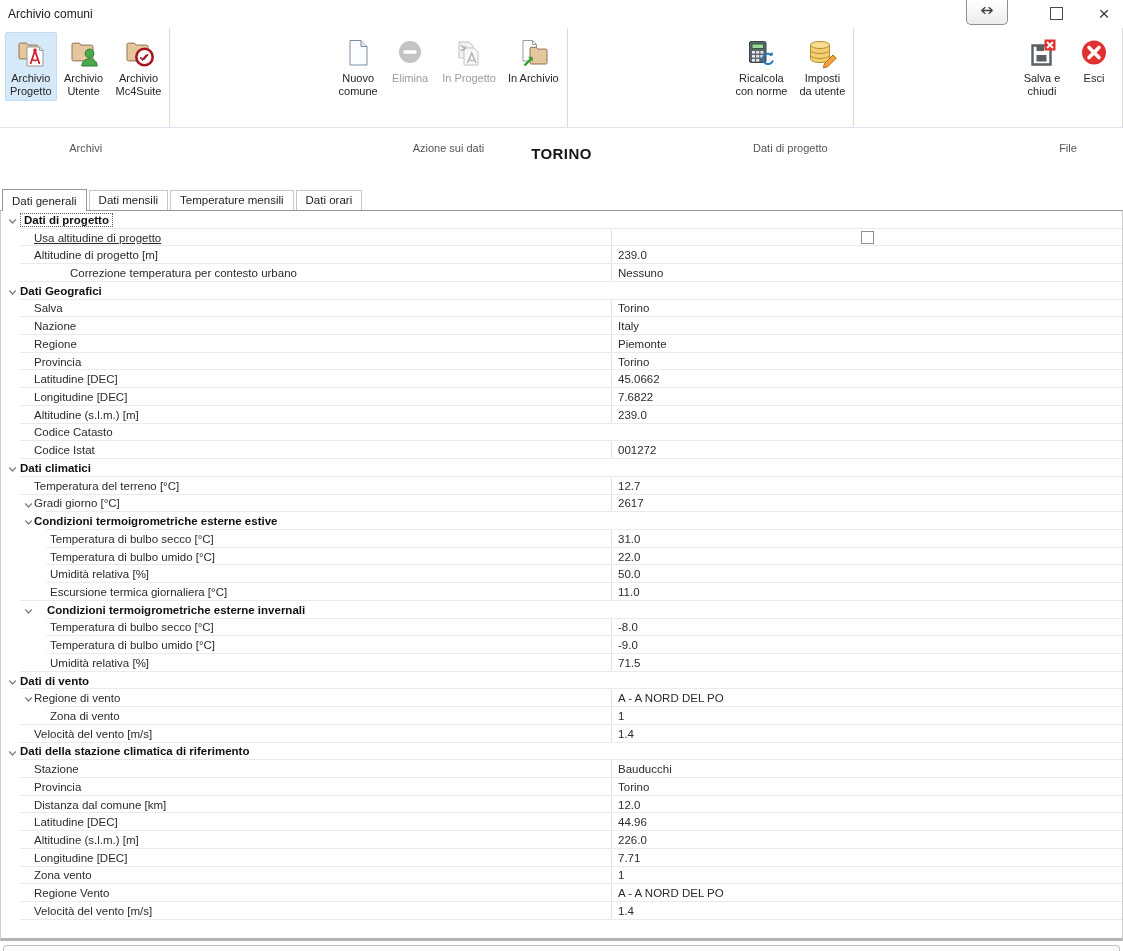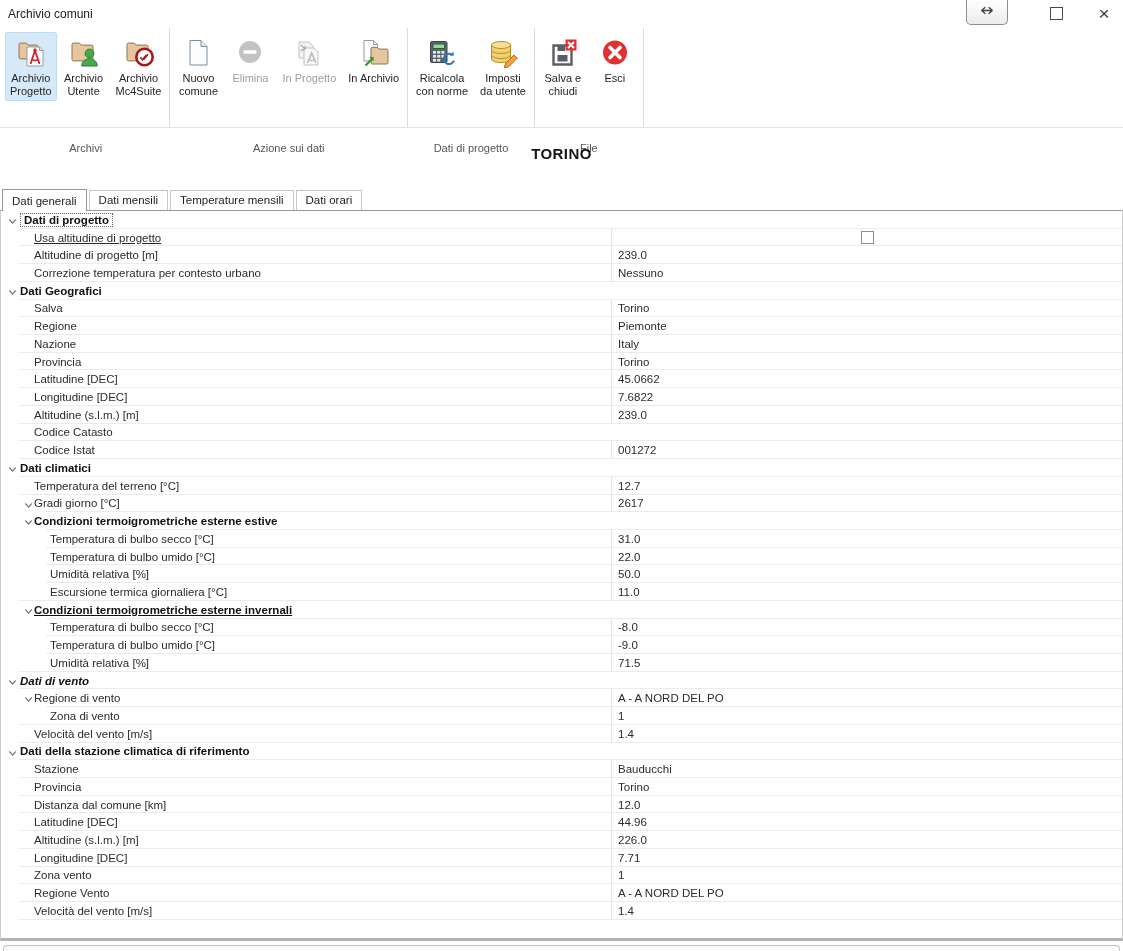--- a/index.html
+++ b/index.html
@@ -12,21 +12,21 @@
   .wtitle{position:absolute;left:8px;top:7px;font-size:12px;color:#1a1a1a;}
   .btn-arrows{position:absolute;left:966px;top:0;width:40px;height:24px;
     border:1px solid #8f8f8f;border-top:none;border-radius:0 0 5px 5px;
     background:linear-gradient(#ffffff,#ececec);display:flex;align-items:center;justify-content:center;cursor:default;}
   .btn-plain{position:absolute;top:1px;width:24px;height:24px;background:transparent;border:none;
     display:flex;align-items:center;justify-content:center;color:#4a4a4a;cursor:default;}
   .btn-max{left:1044px;}
   .btn-close{left:1092px;font-size:19px;line-height:1;color:#3c3c3c;}
   .maxglyph{width:11px;height:11px;border:1px solid #4a4a4a;display:block;}
   
-  .ribbon{display:flex;height:99px;border-bottom:1px solid #dde3ea;align-items:stretch;padding-left:2px;background:#fff;}
+  .ribbon{display:flex;height:99px;border-bottom:1px solid #dde3ea;align-items:stretch;padding-left:2px;background:#fff;justify-content:space-between;}
   .rgroup{display:flex;flex-direction:column;justify-content:space-between;border-right:1px solid #dcdcdc;padding:0 2px;}
   .rbtns{display:flex;align-items:flex-start;padding-top:4px;}
   .rbtn{display:flex;flex-direction:column;align-items:center;padding:4px 4px 2px;margin:0 1px;
     border:1px solid transparent;border-radius:2px;font-size:11px;color:#262626;text-align:center;
     line-height:1.18;white-space:pre-line;min-width:40px;cursor:default;}
   .rbtn .ric{width:32px;height:32px;margin-bottom:3px;}
   .rbtn .ric svg{width:32px;height:32px;display:block;}
   .rbtn.selected{background:#d6e9f8;border-color:#c2dcf1;}
   .rbtn.disabled{color:#9d9d9d;}
   .rbtn.disabled .ric{opacity:.6;filter:grayscale(1);}
@@ -204,47 +204,47 @@
         <span class="cb"></span>
       </div>
       <i class="rl" style="left: 18px;"></i>
     </div>
     <div class="grow item">
       <div class="glab" style="padding-left: 33px;">Altitudine di progetto [m]</div>
       <div class="gval">239.0</div>
       <i class="rl" style="left: 18px;"></i>
     </div>
     <div class="grow item">
-      <div class="glab" style="padding-left: 33px;">Correzione temperatura per contesto urbano</div>
+      <div class="glab" style="padding-left: 33px; margin-left: 36px;">Correzione temperatura per contesto urbano</div>
       <div class="gval">Nessuno</div>
       <i class="rl" style="left: 18px;"></i>
     </div>
     <div class="grow section">
       <span class="chev" style="left: 7px;"><svg width="9" height="9" viewBox="0 0 9 9">
           <path d="M1.3 2.5L4.5 6L7.7 2.5" fill="none" stroke="#7d7d7d" stroke-width="1.2"></path>
         </svg></span>
       <div class="glab" style="padding-left: 19px;">Dati Geografici</div>
       <i class="rl" style="left: 18px;"></i>
     </div>
     <div class="grow item">
       <div class="glab" style="padding-left: 33px;">Salva</div>
       <div class="gval">Torino</div>
       <i class="rl" style="left: 18px;"></i>
     </div>
     <div class="grow item">
+      <div class="glab" style="padding-left: 33px;">Nazione</div>
+      <div class="gval">Italy</div>
+      <i class="rl" style="left: 18px;"></i>
+    </div>
+    <div class="grow item">
       <div class="glab" style="padding-left: 33px;">Regione</div>
       <div class="gval">Piemonte</div>
       <i class="rl" style="left: 18px;"></i>
     </div>
     <div class="grow item">
-      <div class="glab" style="padding-left: 33px;">Nazione</div>
-      <div class="gval">Italy</div>
-      <i class="rl" style="left: 18px;"></i>
-    </div>
-    <div class="grow item">
       <div class="glab" style="padding-left: 33px;">Provincia</div>
       <div class="gval">Torino</div>
       <i class="rl" style="left: 18px;"></i>
     </div>
     <div class="grow item">
       <div class="glab" style="padding-left: 33px;">Latitudine [DEC]</div>
       <div class="gval">45.0662</div>
       <i class="rl" style="left: 18px;"></i>
     </div>
     <div class="grow item">
@@ -310,21 +310,21 @@
     </div>
     <div class="grow item">
       <div class="glab" style="padding-left: 49px;">Escursione termica giornaliera [°C]</div>
       <div class="gval">11.0</div>
       <i class="rl" style="left: 18px;"></i>
     </div>
     <div class="grow subsection">
       <span class="chev" style="left: 23px;"><svg width="9" height="9" viewBox="0 0 9 9">
           <path d="M1.3 2.5L4.5 6L7.7 2.5" fill="none" stroke="#7d7d7d" stroke-width="1.2"></path>
         </svg></span>
-      <div class="glab" style="padding-left: 33px; text-decoration: underline;">Condizioni termoigrometriche esterne invernali</div>
+      <div class="glab" style="padding-left: 46px;">Condizioni termoigrometriche esterne invernali</div>
       <i class="rl" style="left: 45px;"></i>
     </div>
     <div class="grow item">
       <div class="glab" style="padding-left: 49px;">Temperatura di bulbo secco [°C]</div>
       <div class="gval">-8.0</div>
       <i class="rl" style="left: 45px;"></i>
     </div>
     <div class="grow item">
       <div class="glab" style="padding-left: 49px;">Temperatura di bulbo umido [°C]</div>
       <div class="gval">-9.0</div>
@@ -332,21 +332,21 @@
     </div>
     <div class="grow item">
       <div class="glab" style="padding-left: 49px;">Umidità relativa [%]</div>
       <div class="gval">71.5</div>
       <i class="rl" style="left: 18px;"></i>
     </div>
     <div class="grow section">
       <span class="chev" style="left: 7px;"><svg width="9" height="9" viewBox="0 0 9 9">
           <path d="M1.3 2.5L4.5 6L7.7 2.5" fill="none" stroke="#7d7d7d" stroke-width="1.2"></path>
         </svg></span>
-      <div class="glab" style="padding-left: 19px; font-style: italic;">Dati di vento</div>
+      <div class="glab" style="padding-left: 19px;">Dati di vento</div>
       <i class="rl" style="left: 18px;"></i>
     </div>
     <div class="grow item">
       <span class="chev" style="left: 23px;"><svg width="9" height="9" viewBox="0 0 9 9">
           <path d="M1.3 2.5L4.5 6L7.7 2.5" fill="none" stroke="#7d7d7d" stroke-width="1.2"></path>
         </svg></span>
       <div class="glab" style="padding-left: 33px;">Regione di vento</div>
       <div class="gval">A - A NORD DEL PO</div>
       <i class="rl" style="left: 45px;"></i>
     </div>

